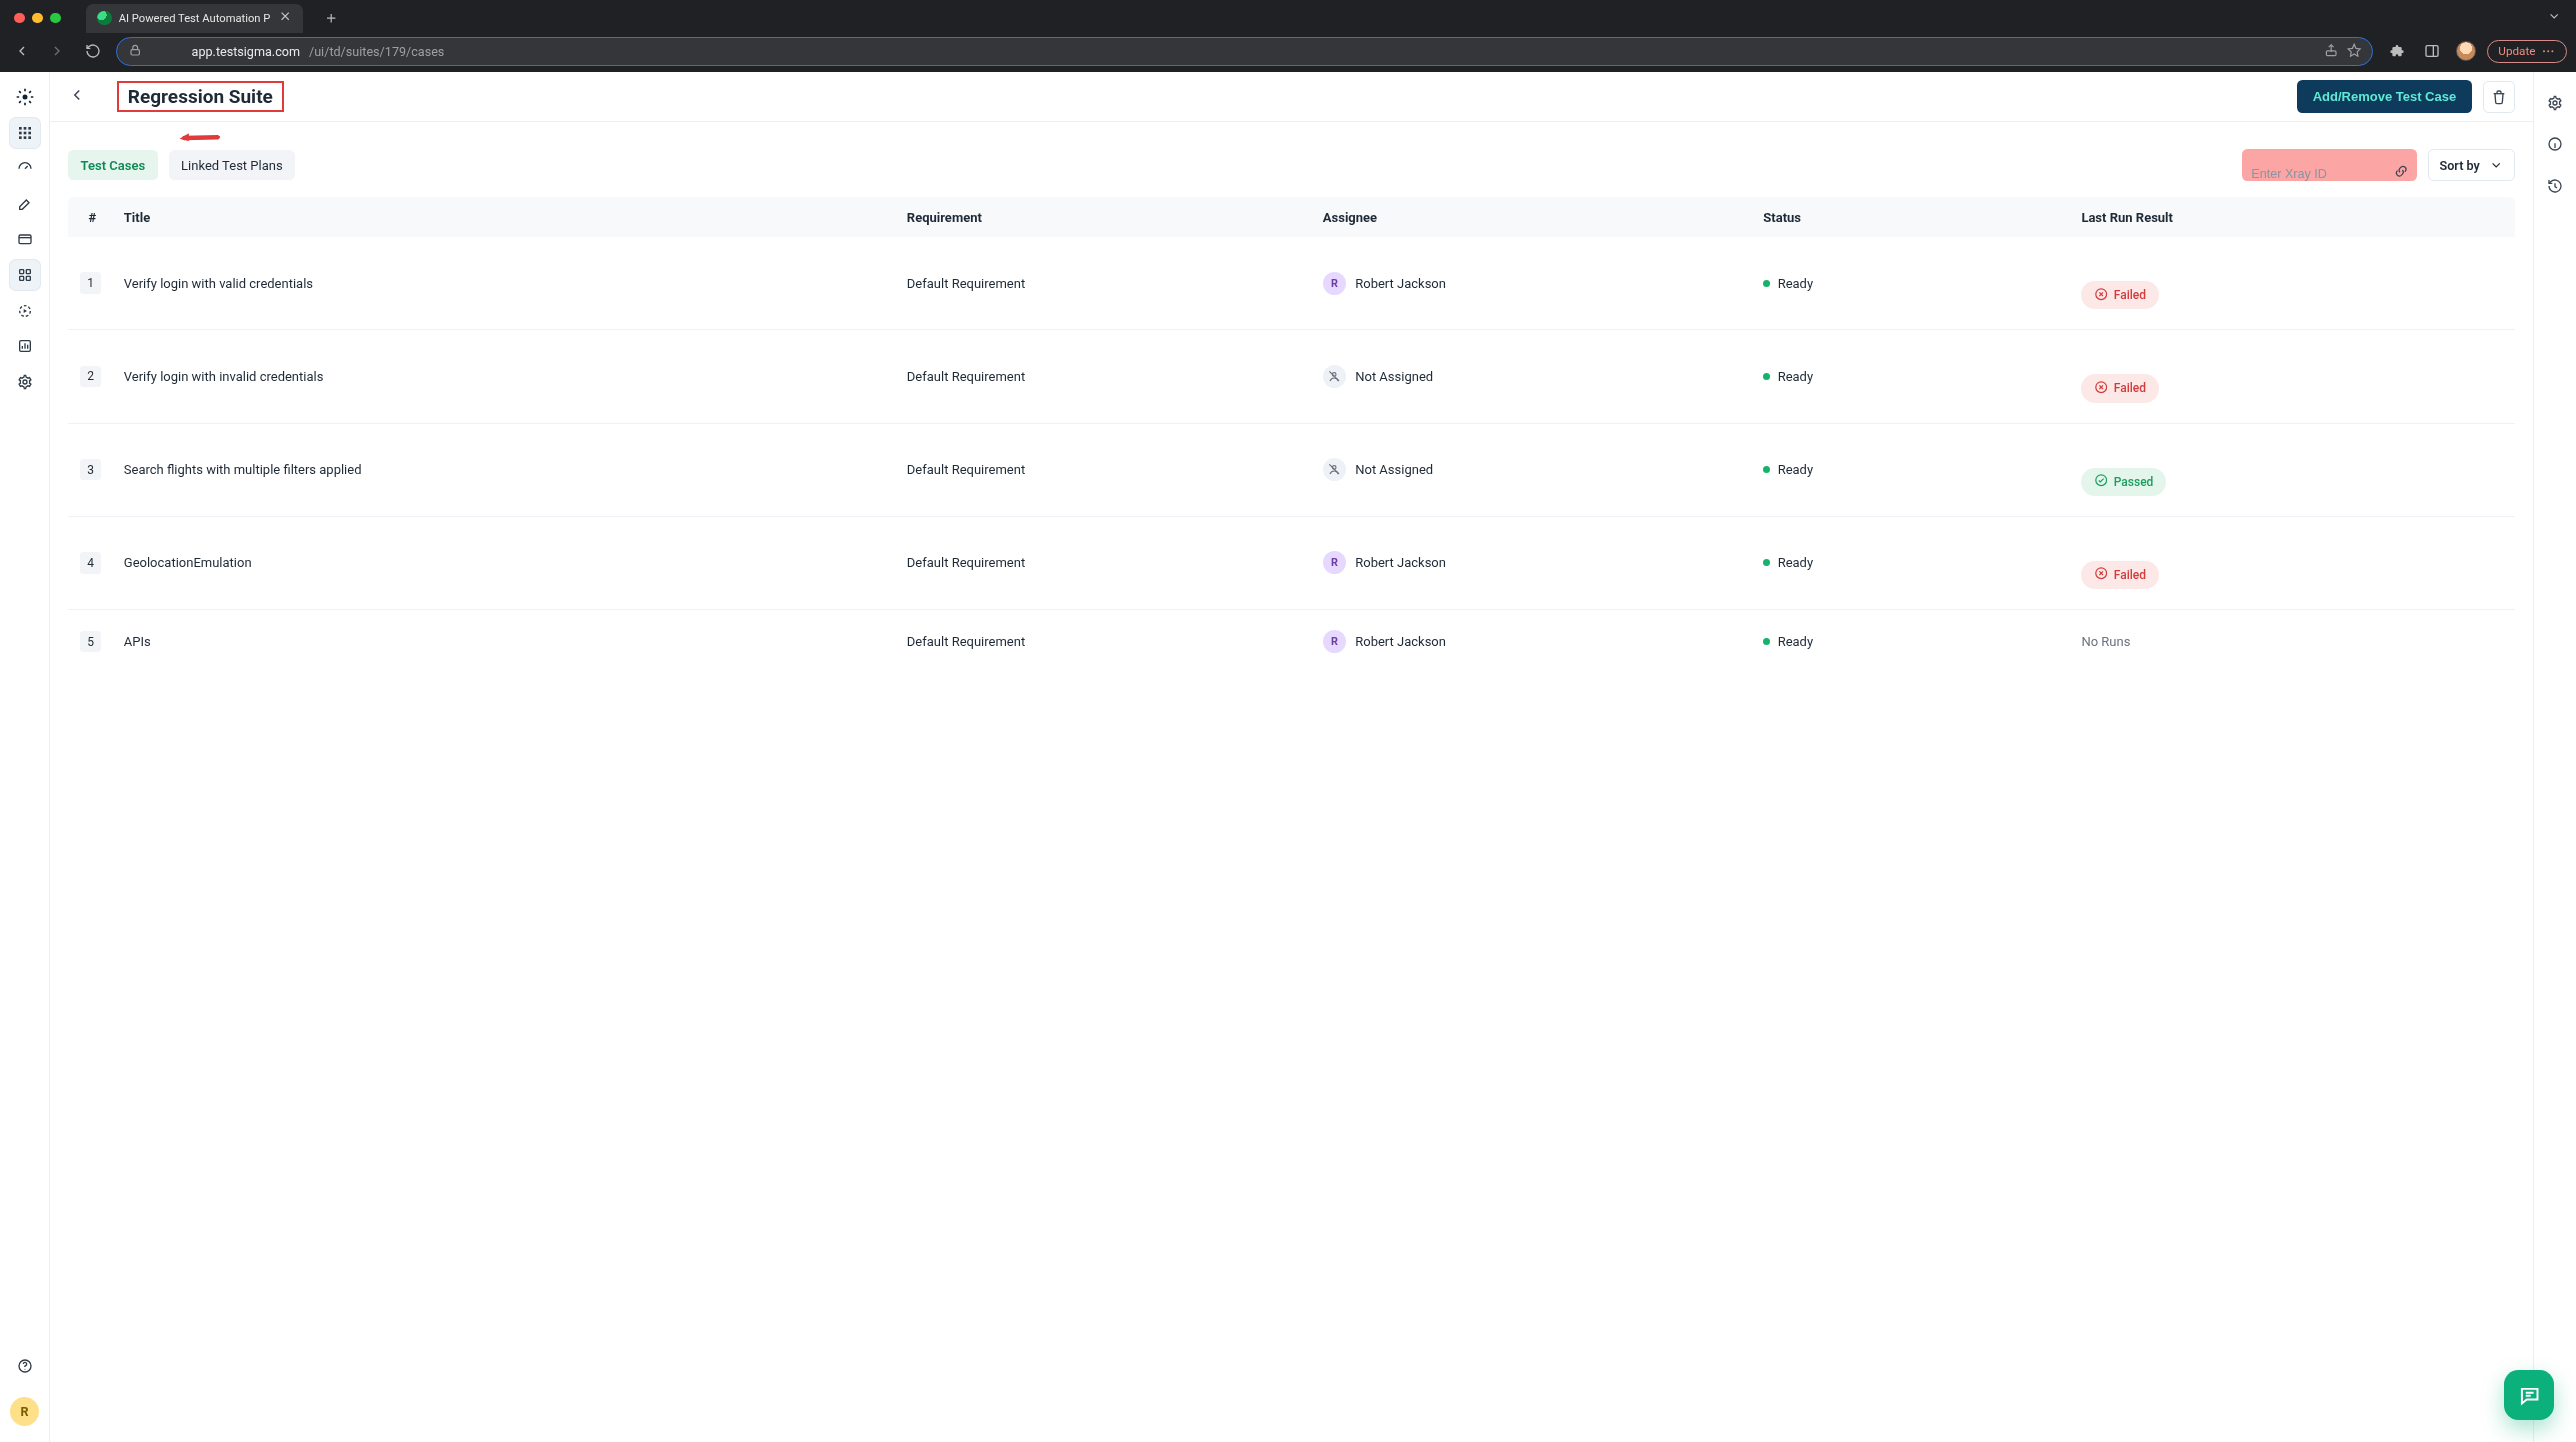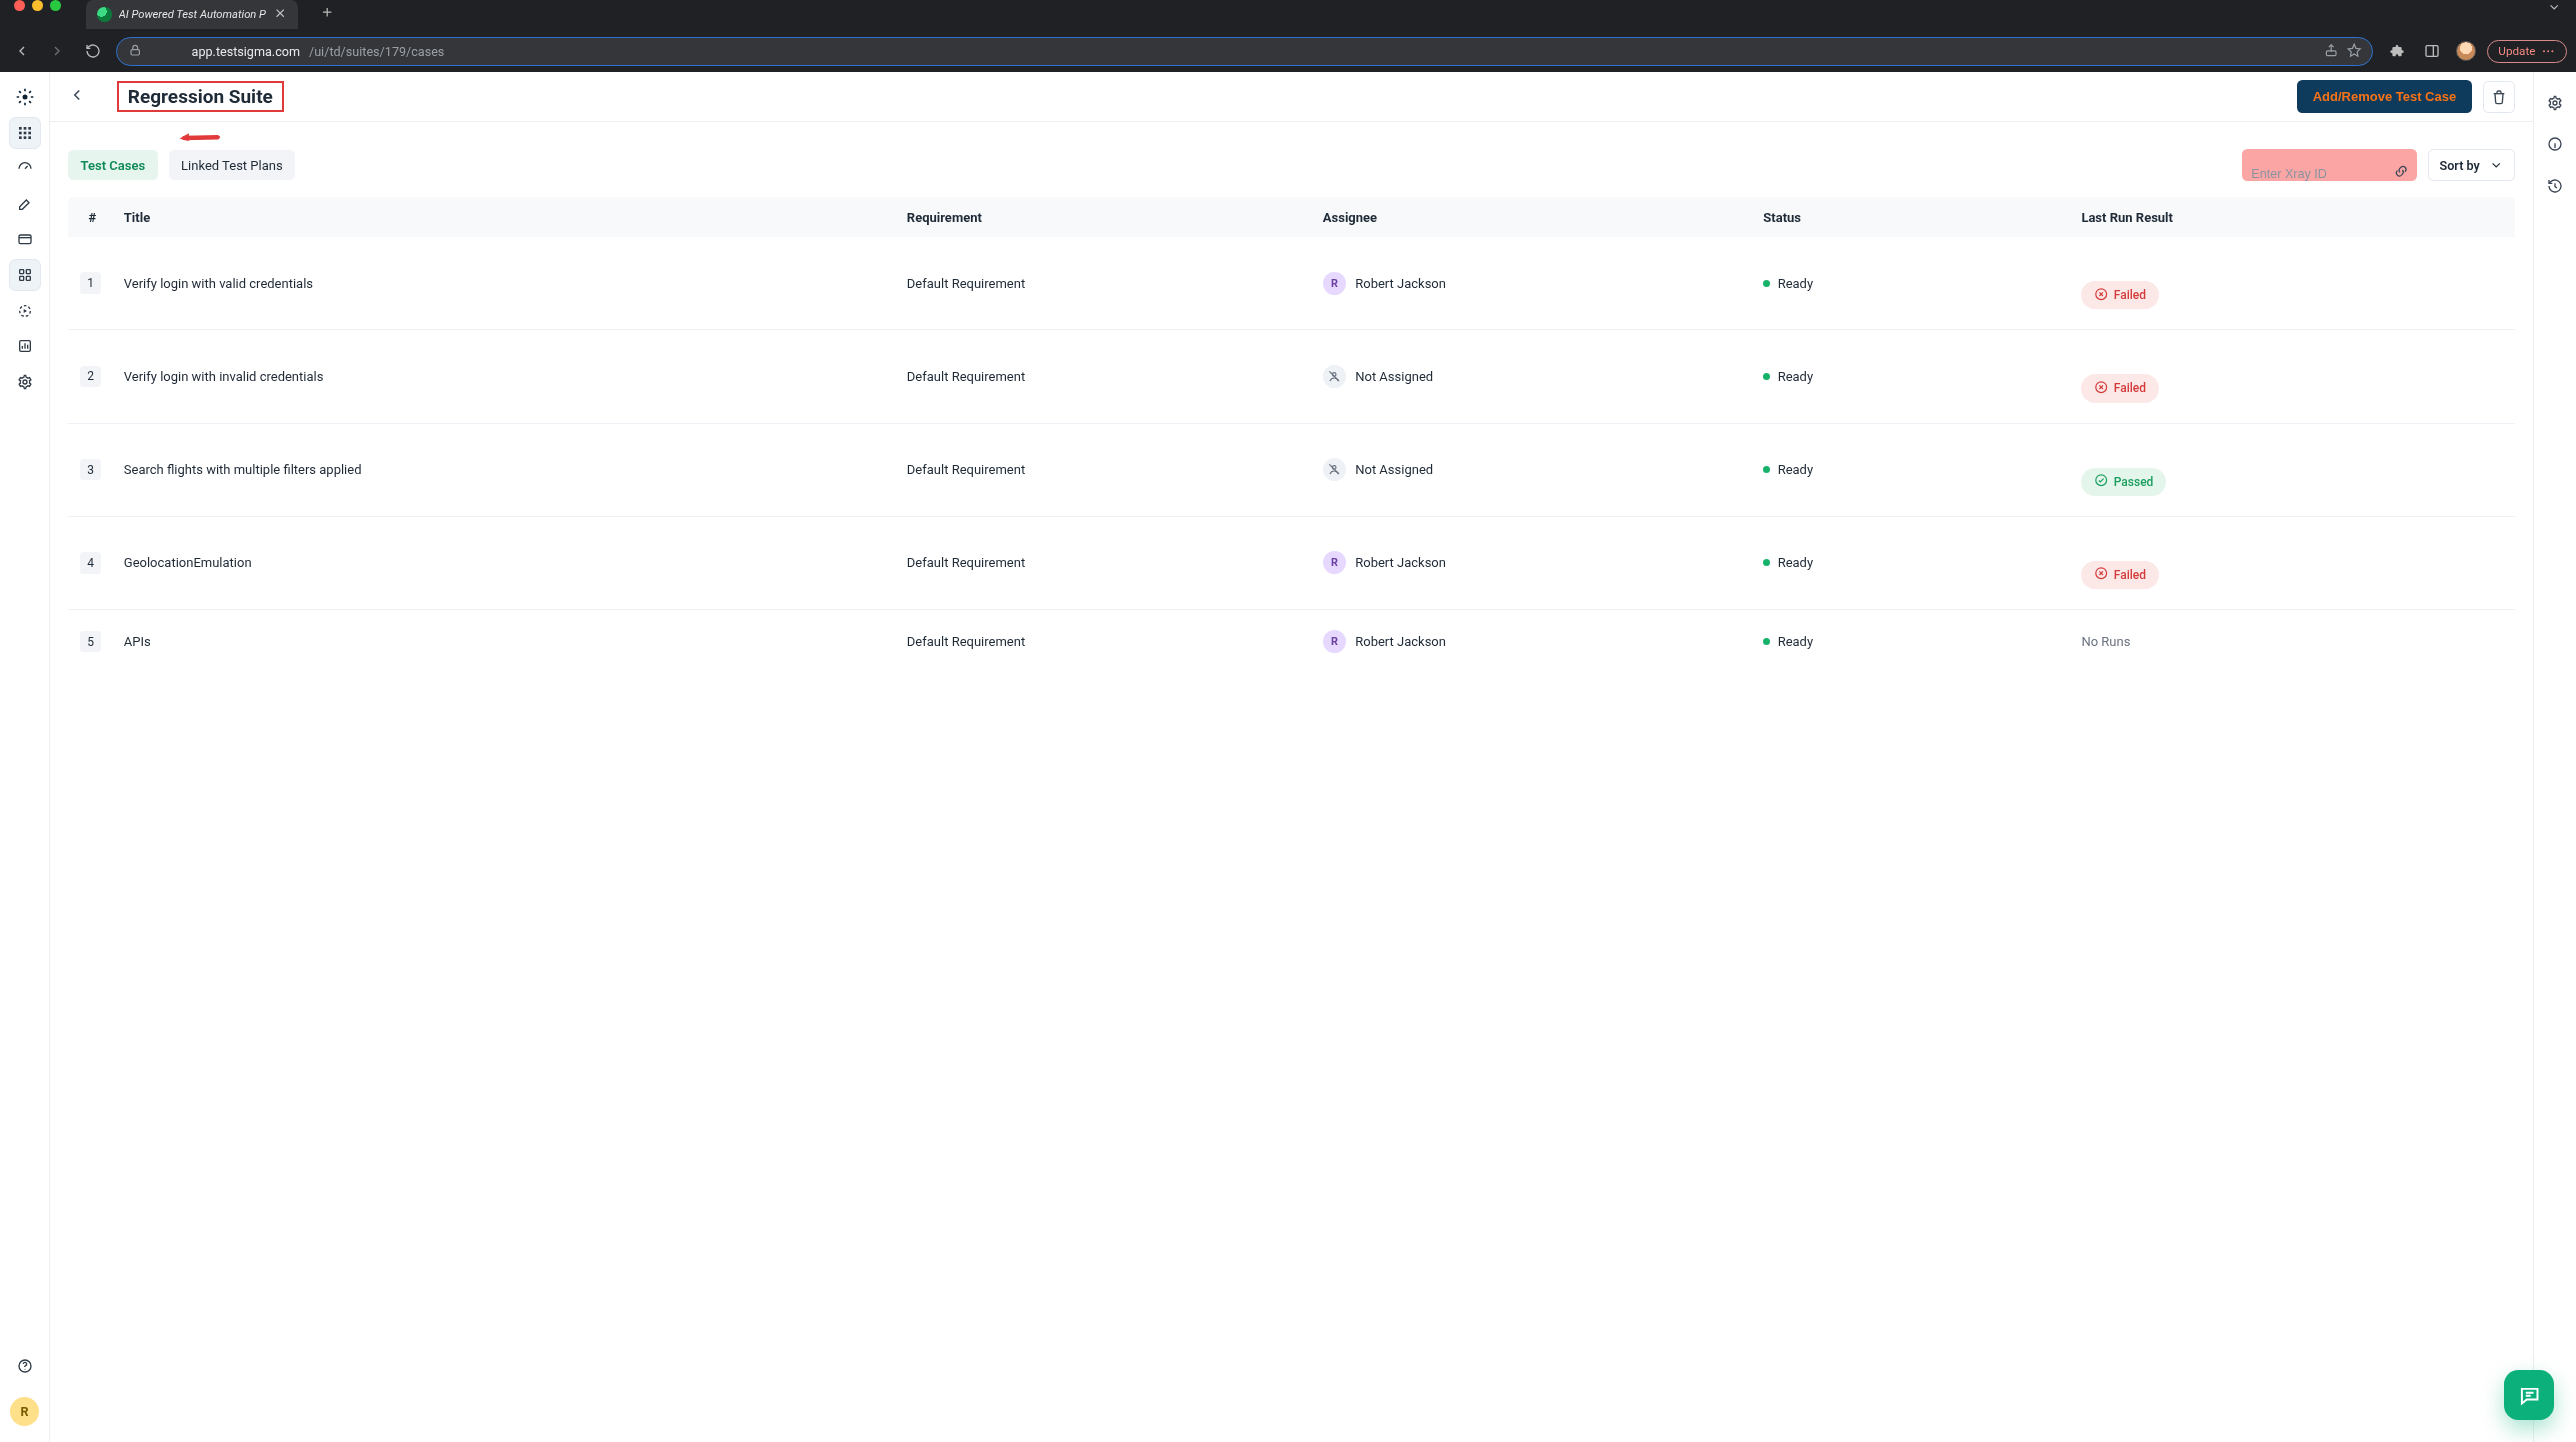--- a/index.html
+++ b/index.html
@@ -13,24 +13,23 @@
   }
 
   
   .mac-chrome {
     background: #202124;
     color: #cfcfcf;
   }
   .mac-titlebar {
     height: 36px;
     display: flex;
-    align-items: flex-start;
+    align-items: center;
     padding: 0 14.4px;
     gap: 7.2px;
-    font-style: italic;
   }
   .traffic-lights { display: flex; gap: 7.2px; margin-right: 18px; }
   .traffic-light { width: 10.8px; height: 10.8px; border-radius: 50%; }
   .tl-close   { background: #ff5f57; }
   .tl-min     { background: #ffbd2e; }
   .tl-max     { background: #28c840; }
 
   .browser-tab {
     display: flex; align-items: center; gap: 7.2px;
     background: #35363a;
@@ -148,21 +147,21 @@
   .back-btn { color:#3b4654; }
   .page-title-wrap {
     border: 2.7px solid #e03a3a;
     padding: 1.8px 9px;
     margin-left: 20px;
   }
   .page-title { font-size: 19px; font-weight:700; color:#1f2a37; }
   .header-spacer { flex:1; }
   .primary-btn {
     background:#0e3a5c;
-    color:#f97316; border:none;
+    color:#5eead4; border:none;
     padding: 9px 16px; border-radius:5.4px;
     font-size:13px; font-weight:600;
   }
   .icon-btn {
     width:32px;height:32px;border:0.9px solid #e2e8ef;border-radius:5.4px;
     display:flex;align-items:center;justify-content:center;color:#3b4654;background:#fff;
   }
 
   
   .sub-toolbar {

